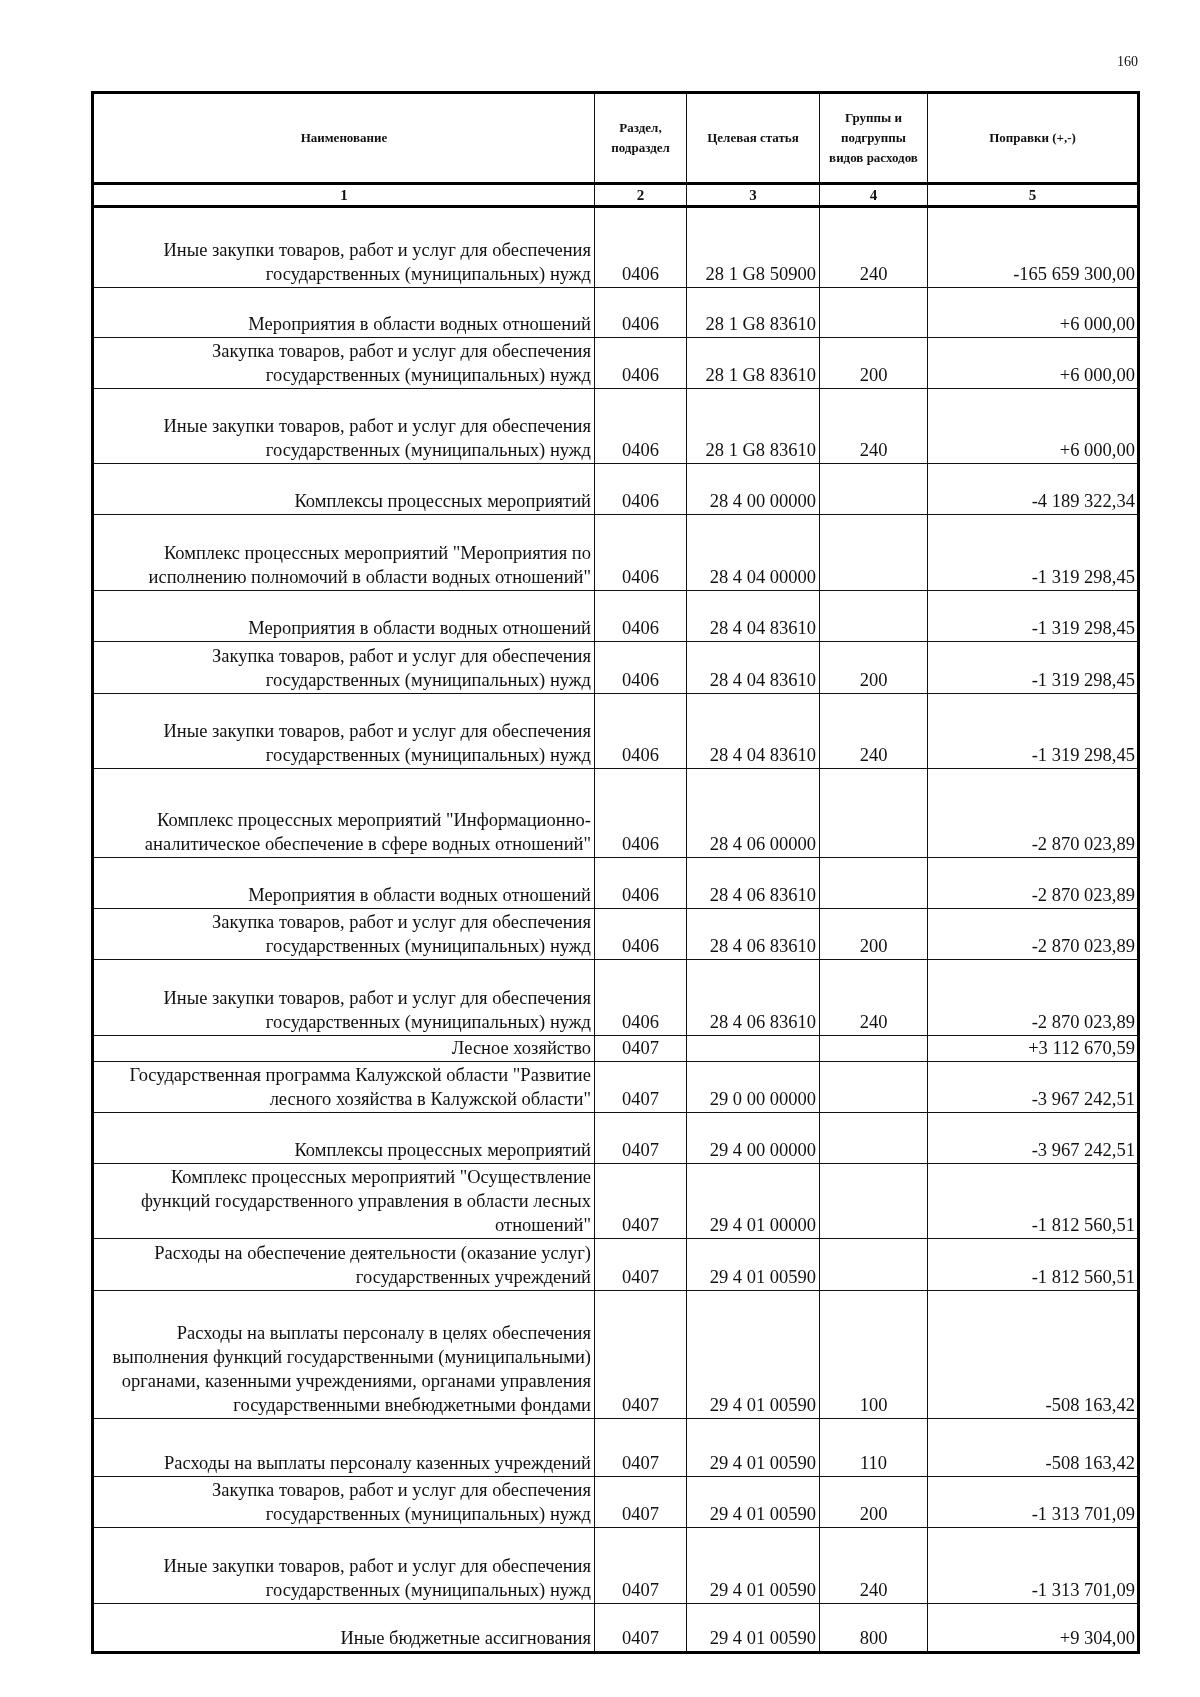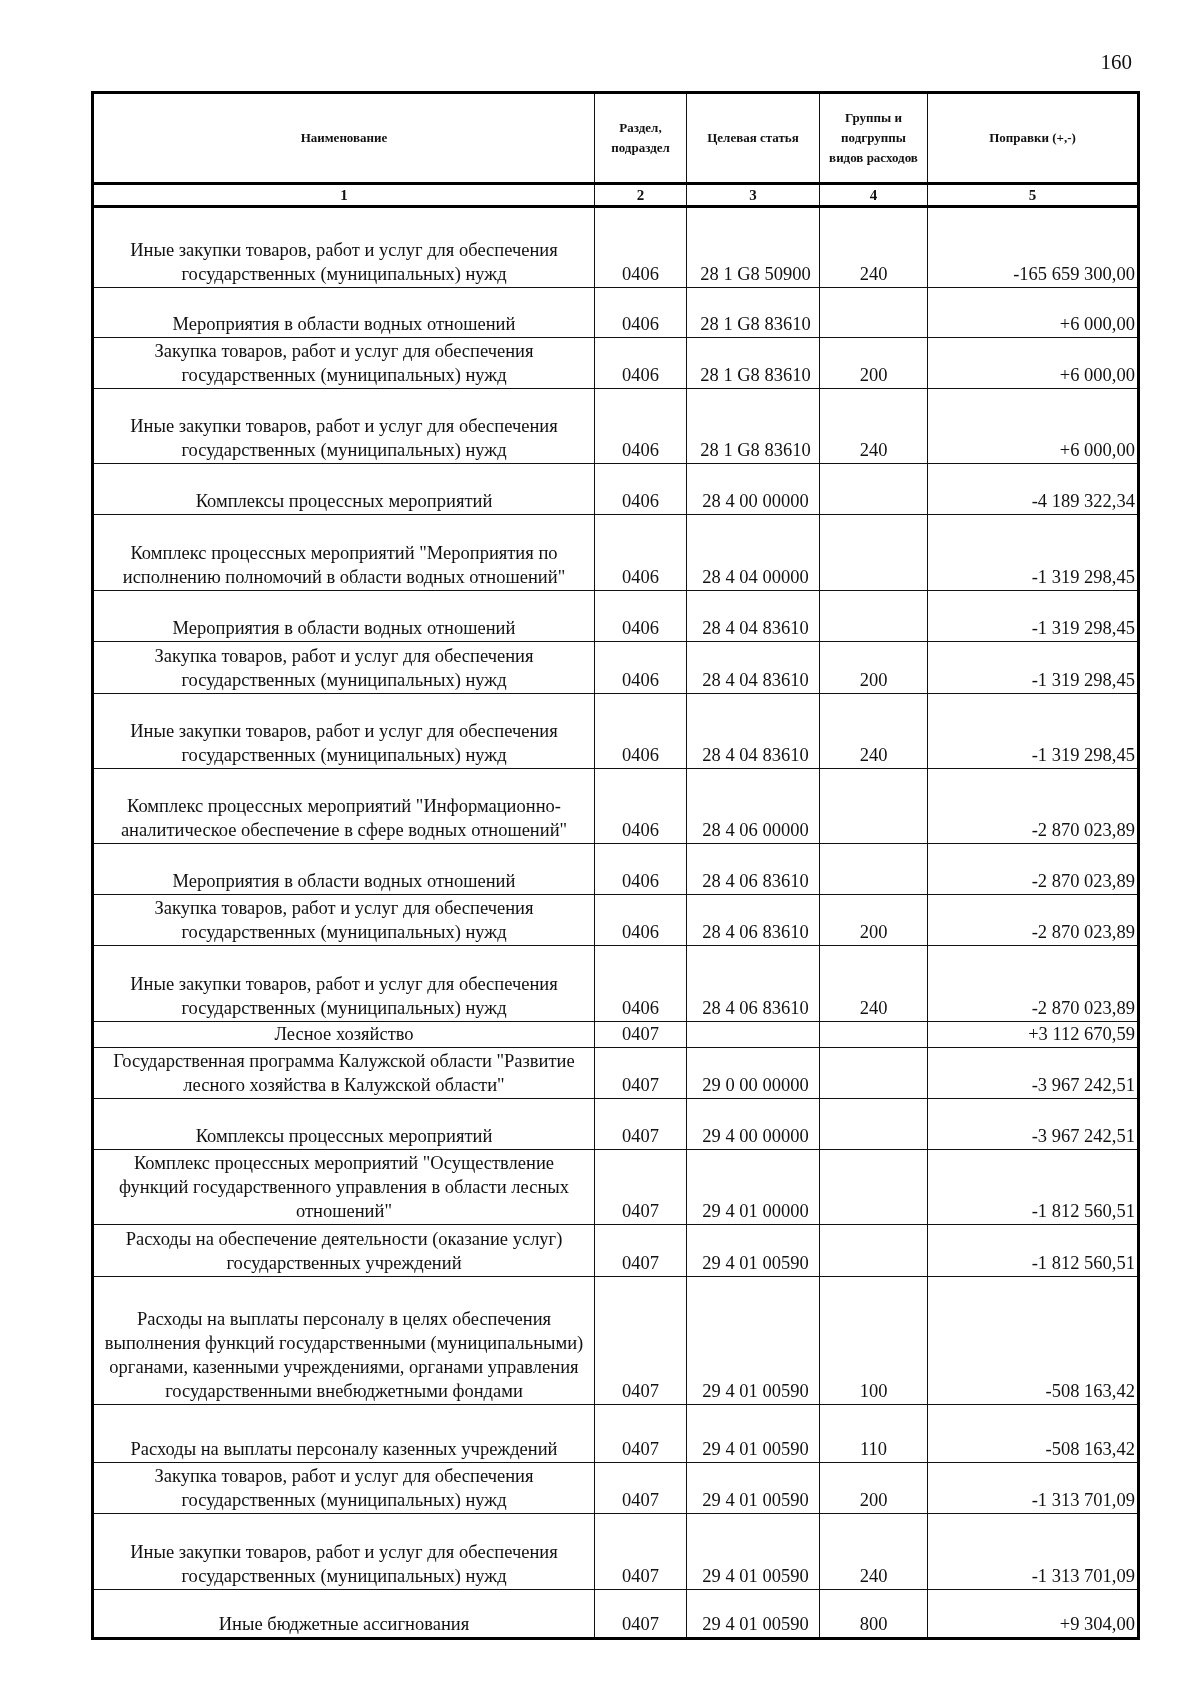--- a/index.html
+++ b/index.html
@@ -1,35 +1,35 @@
 <!DOCTYPE html>
 <html><head>
 <meta charset="utf-8">
 <style>
   html, body { margin: 0; padding: 0; background: #ffffff; }
   body { width: 1200px; height: 1697px; position: relative; overflow: hidden;
          font-family: "Liberation Serif", "DejaVu Serif", serif; color: #111; }
-  .page-number { position: absolute; top: 50px; right: 68px; font-size: 21px; line-height: 24px; margin-left: 19px; }
+  .page-number { position: absolute; top: 50px; right: 62px; font-size: 14px; line-height: 24px; margin-left: 19px; }
   table.budget { position: absolute; left: 91px; top: 91px; width: 1046px;
          border-collapse: collapse; table-layout: fixed; }
   table.budget col.c1 { width: 502px; }
   table.budget col.c2 { width: 92px; }
   table.budget col.c3 { width: 133px; }
   table.budget col.c4 { width: 108px; }
   table.budget col.c5 { width: 211px; }
   th, td { border: 1.3px solid #111; padding: 0 3px; }
   thead th { font-weight: bold; font-size: 13px; line-height: 20px; text-align: center; vertical-align: middle; }
   thead tr.hdr th { height: 88px; border-top: 3px solid #000; }
   thead tr.nums th { height: 20px; font-size: 15px; line-height: 18px; border-top: 3px solid #000; border-bottom: 3.5px solid #000; }
   table.budget { border-left: 3px solid #000; border-right: 3px solid #000; }
   tbody td { font-size: 18.5px; line-height: 24px; vertical-align: bottom; padding-bottom: 1px; }
   tbody tr:last-child td { border-bottom: 3px solid #000; }
-  td.name { text-align: center; }
+  td.name { text-align: right; }
   td.sec, td.grp { text-align: center; }
-  td.tgt { text-align: center; padding-left: 8px; }
+  td.tgt { text-align: right; padding-left: 8px; }
   td.amt { text-align: right; padding-right: 2px; }
 </style>
 </head>
 <body>
 
 <div class="page-number">160</div>
 
 <table class="budget">
   <colgroup>
     <col class="c1">
@@ -111,21 +111,21 @@
         <td class="grp">200</td>
         <td class="amt">-1 319 298,45</td>
       </tr>
       <tr style="height: 75px;">
         <td class="name">Иные закупки товаров, работ и услуг для обеспечения государственных (муниципальных) нужд</td>
         <td class="sec">0406</td>
         <td class="tgt">28 4 04 83610</td>
         <td class="grp">240</td>
         <td class="amt">-1 319 298,45</td>
       </tr>
-      <tr style="height: 75px;">
+      <tr style="height: 89px;">
         <td class="name">Комплекс процессных мероприятий "Информационно-аналитическое обеспечение в сфере водных отношений"</td>
         <td class="sec">0406</td>
         <td class="tgt">28 4 06 00000</td>
         <td class="grp"></td>
         <td class="amt">-2 870 023,89</td>
       </tr>
       <tr style="height: 51px;">
         <td class="name">Мероприятия в области водных отношений</td>
         <td class="sec">0406</td>
         <td class="tgt">28 4 06 83610</td>

